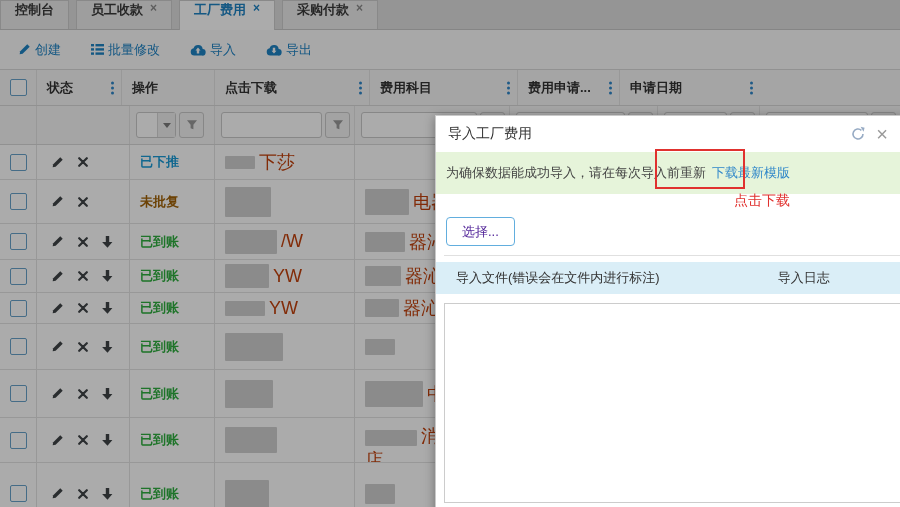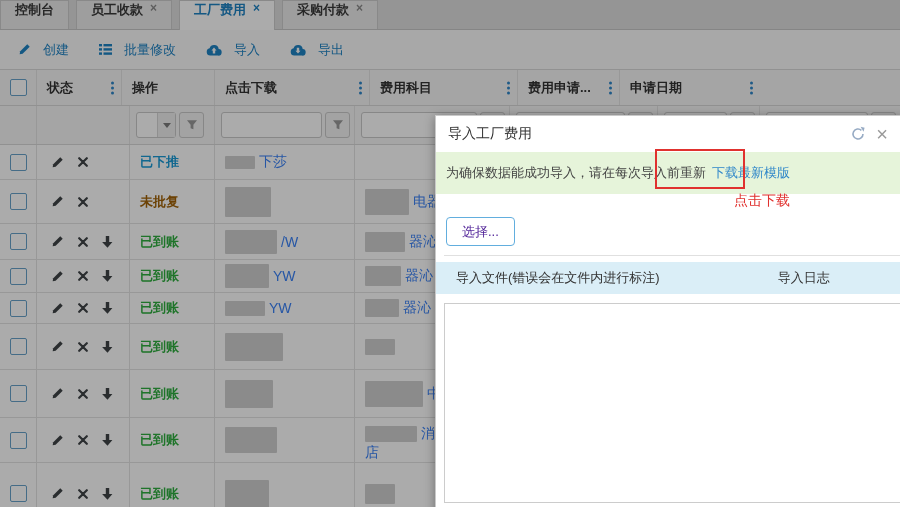--- a/index.html
+++ b/index.html
@@ -15,21 +15,21 @@
          background:#ececec; border:1px solid #cdcdcd; border-bottom:none;
          font-size:13px; font-weight:700; color:#3a3a3a; cursor:pointer; }
   .tab:first-child { margin-left:0; }
   .tab.active { background:#fff; color:#1f83c4; margin-bottom:-1px; height:30px; }
   .tab .x { font-weight:700; font-size:12px; color:#8b8b8b; }
   .tab.active .x { color:#1f83c4; }
 
   
   .toolbar { position:absolute; left:0; top:30px; width:900px; height:40px; background:#fbfbfb;
              border-bottom:1px solid #d9d9d9; display:flex; align-items:center; padding-left:18px; gap:30px; }
-  .tbtn { display:flex; align-items:center; gap:12px; color:#1f83c4; font-size:13px; cursor:pointer; }
+  .tbtn { display:flex; align-items:center; gap:4px; color:#1f83c4; font-size:13px; cursor:pointer; }
   .tbtn svg { display:block; }
 
   
   .grid { position:absolute; left:0; top:70px; width:900px; height:437px; background:#fff; }
   .grow, .ghead, .gfilter { display:flex; width:900px; }
   .gc { border-right:1px solid #e3e3e3; overflow:hidden; position:relative; }
   .c0{width:37px;} .c1{width:93px;} .c2{width:85px;} .c3{width:140px;}
   .c4{width:155px;} .c5{width:148px;} .c6{width:102px;} .c7{width:140px; border-right:none;}
   .ghead { height:36px; background:#f6f6f6; border-bottom:1px solid #d9d9d9; }
   .ghead .gc { display:flex; align-items:center; padding-left:10px;
@@ -50,21 +50,21 @@
   .fbtn { width:25px; height:26px; border:1px solid #c9c9c9; border-radius:3px; background:#f3f3f3;
           display:flex; align-items:center; justify-content:center; cursor:pointer; flex:none; }
 
   .grow { border-bottom:1px solid #e3e3e3; background:#fff; }
   .grow .gc { display:flex; align-items:center; padding-left:10px; }
   .grow .c0 { justify-content:center; padding-left:0; }
   .grow .c1 { gap:14px; padding-left:14px; }
   .cb { width:17px; height:17px; border:1px solid #68a2c9; border-radius:2px; background:#fff; cursor:pointer; }
   .status { font-size:13px; font-weight:700; }
   .redact { display:inline-block; background:#cfcfcf; border-radius:1px; margin-right:4px; vertical-align:middle; }
-  .frag { font-size:14px; color:#3b82f6; white-space:nowrap; }
+  .frag { font-size:18px; color:#c2410c; white-space:nowrap; }
   .aicon { cursor:pointer; display:flex; align-items:center; }
 
   
   .overlay { position:absolute; inset:0; background:rgba(0,0,0,0.33); z-index:10; }
   .modal { position:absolute; left:435px; top:115px; width:470px; height:402px; background:#fff;
            z-index:20; border:1px solid #c9c9c9; box-shadow:0 2px 10px rgba(0,0,0,0.35); }
   .mtitle { position:absolute; left:0; top:0; right:0; height:36px; display:flex; align-items:center;
             padding:0 10px 0 12px; font-size:14px; color:#333; }
   .mtitle .sp { flex:1; }
   .micon { cursor:pointer; display:flex; align-items:center; justify-content:center;

